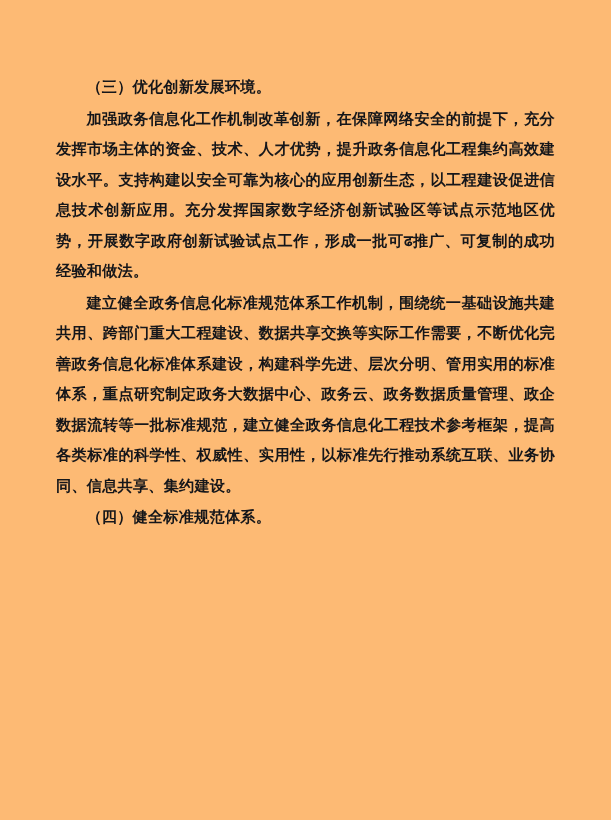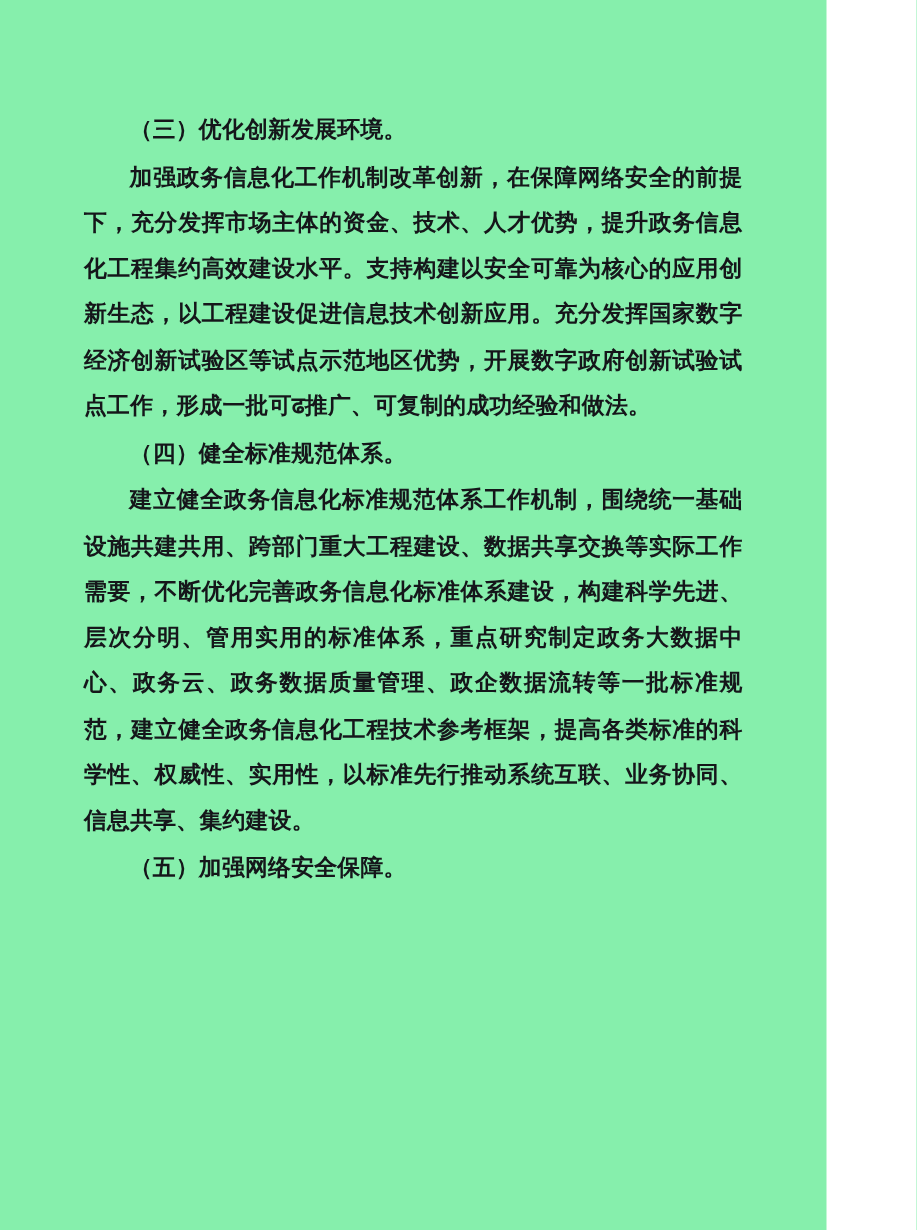--- a/index.html
+++ b/index.html
@@ -9,23 +9,23 @@
   body {
     width: 611px;
     height: 820px;
     background: #ffffff;
     font-family: "Liberation Serif", "DejaVu Serif", serif;
     color: #1a1a1a;
     overflow: hidden;
   }
   .page {
     position: relative;
-    width: 551px;
+    width: 611px;
     height: 820px;
-    background: #86efac;
+    background: #fdba74;
     box-sizing: border-box;
     padding: 72px 56px 40px 56px;
   }
   .doc-body {
     width: 100%;
   }
   p.para {
     margin: 0 0 1px 0;
     font-size: 15.2px;
     line-height: 30.5px;
@@ -47,21 +47,20 @@
 </head>
 <body>
 
 <div class="page">
   <div class="doc-body">
 
     <p class="para heading">（三）优化创新发展环境。</p>
 
     <p class="para indent">加强政务信息化工作机制改革创新，在保障网络安全的前提下，充分发挥市场主体的资金、技术、人才优势，提升政务信息化工程集约高效建设水平。支持构建以安全可靠为核心的应用创新生态，以工程建设促进信息技术创新应用。充分发挥国家数字经济创新试验区等试点示范地区优势，开展数字政府创新试验试点工作，形成一批可ढ推广、可复制的成功经验和做法。</p>
 
+    <p class="para indent">建立健全政务信息化标准规范体系工作机制，围绕统一基础设施共建共用、跨部门重大工程建设、数据共享交换等实际工作需要，不断优化完善政务信息化标准体系建设，构建科学先进、层次分明、管用实用的标准体系，重点研究制定政务大数据中心、政务云、政务数据质量管理、政企数据流转等一批标准规范，建立健全政务信息化工程技术参考框架，提高各类标准的科学性、权威性、实用性，以标准先行推动系统互联、业务协同、信息共享、集约建设。</p>
+
     <p class="para heading">（四）健全标准规范体系。</p>
 
-    <p class="para indent">建立健全政务信息化标准规范体系工作机制，围绕统一基础设施共建共用、跨部门重大工程建设、数据共享交换等实际工作需要，不断优化完善政务信息化标准体系建设，构建科学先进、层次分明、管用实用的标准体系，重点研究制定政务大数据中心、政务云、政务数据质量管理、政企数据流转等一批标准规范，建立健全政务信息化工程技术参考框架，提高各类标准的科学性、权威性、实用性，以标准先行推动系统互联、业务协同、信息共享、集约建设。</p>
-
-    <p class="para heading">（五）加强网络安全保障。</p>
 
 
   </div>
 </div>
 
 </body></html>

